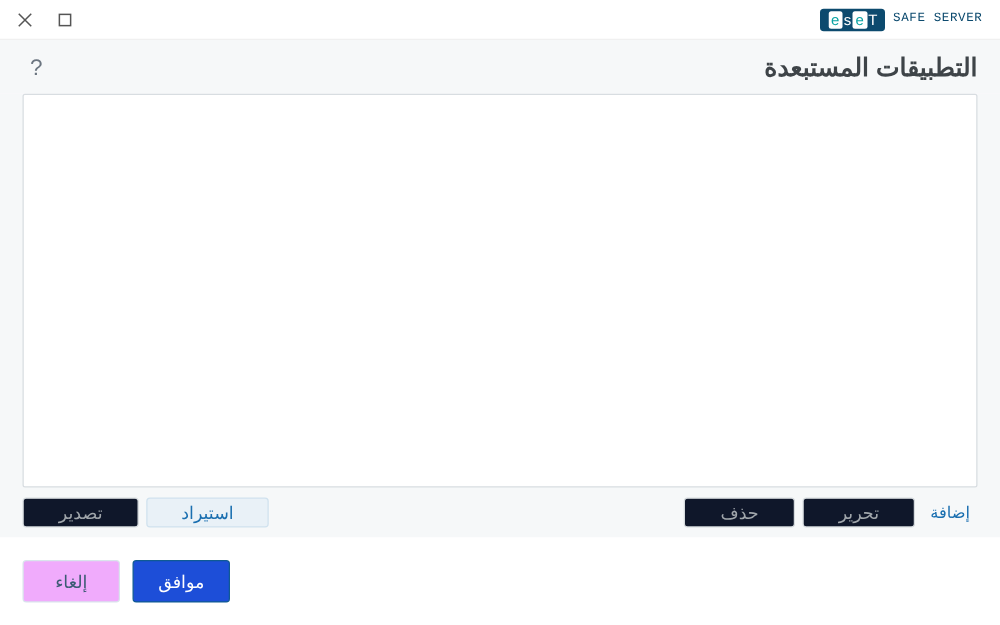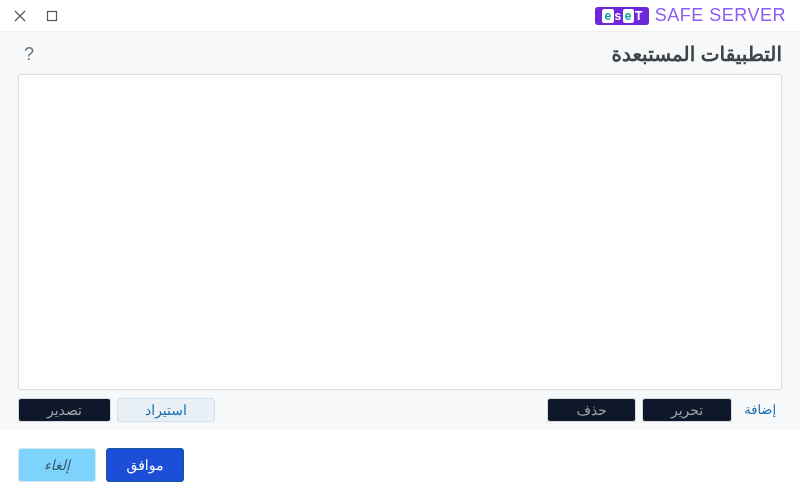--- a/index.html
+++ b/index.html
@@ -38,35 +38,36 @@
   }
   .win-btn svg { width: 12px; height: 12px; stroke: #555; stroke-width: 1.2; fill: none; }
 
   .brand {
     display: flex;
     align-items: center;
     gap: 6px;
     padding-right: 8px;
   }
   .brand-badge {
-    background: #6d28d9;
+    background: #0c4a6e;
     color: #fff;
-    font-weight: 700;
+    font-weight: 400;
     font-size: 12px;
     letter-spacing: 0.5px;
     padding: 2px 6px;
     border-radius: 3px;
     font-family: Arial, sans-serif;
   }
   .brand-badge .lb { display:inline-block; background:#fff; color:#0aa3a3; border-radius:2px; padding:0 2px; margin:0 1px;}
   .brand-sub {
-    color: #8b5cf6;
-    font-size: 18px;
+    color: #0c4a6e;
+    font-size: 10px;
     font-weight: 500;
     letter-spacing: 0.5px;
+    font-family: Liberation Mono, monospace;
   }
 
   
   .header {
     display: flex;
     align-items: center;
     justify-content: space-between;
     padding: 10px 18px 8px 18px;
     background: #f6f8f9;
   }
@@ -161,24 +162,23 @@
     cursor: pointer;
     font-family: inherit;
     border: 1px solid transparent;
   }
   .btn-primary {
     background: #1d4ed8;
     color: #ffffff;
     border-color: #0f5a93;
   }
   .btn-secondary {
-    background: #7dd3fc;
+    background: #f0abfc;
     color: #3a5a72;
     border-color: #d9e4ec;
-    font-style: italic;
   }
 </style>
 </head>
 <body>
 
 <div class="titlebar">
   <div class="win-controls">
     <div class="win-btn">
       <svg viewBox="0 0 12 12">
           <path d="M1 1 L11 11 M11 1 L1 11"></path>

